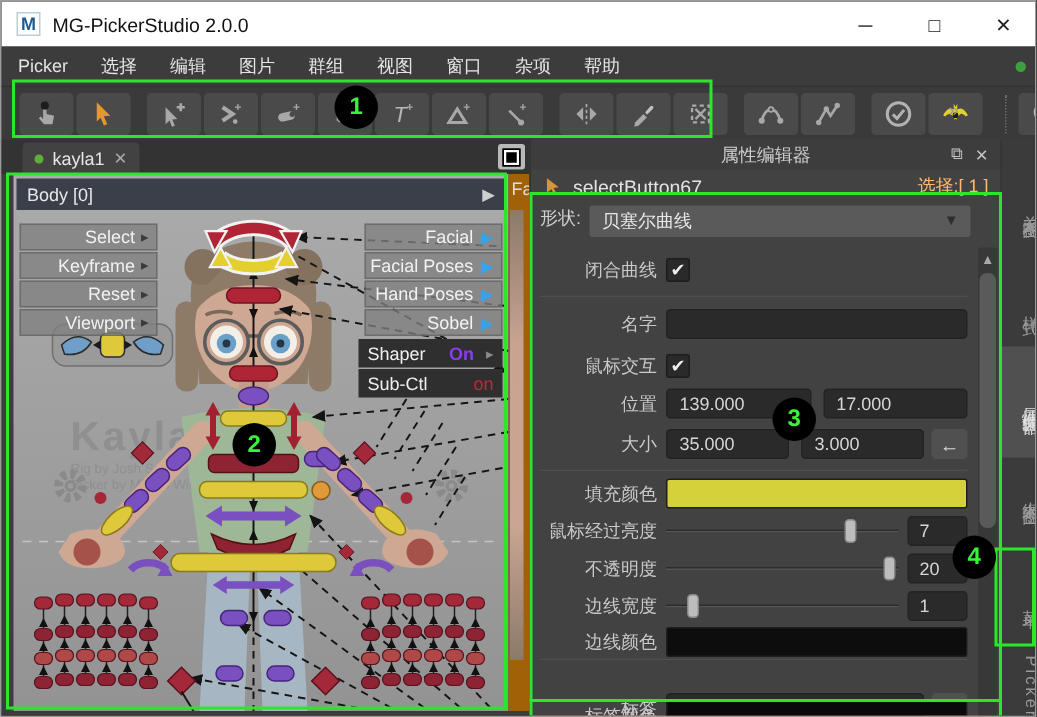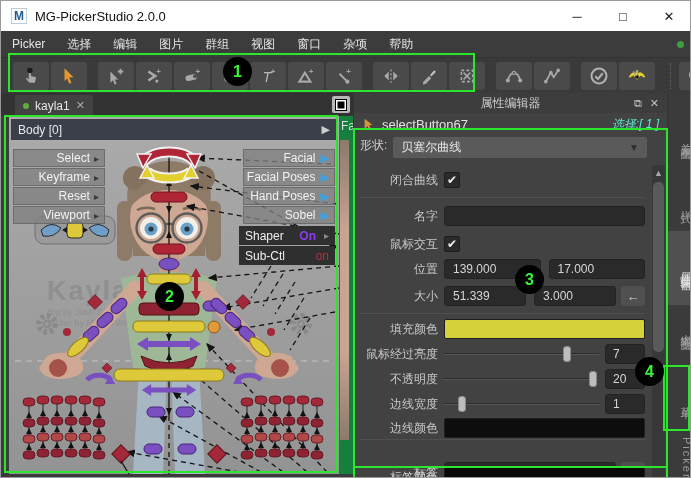--- a/index.html
+++ b/index.html
@@ -43,33 +43,33 @@
   .pk-left { left:4px; width:92px; justify-content:flex-end; padding-right:5px; gap:4px; }
   .pk-right { right:4px; width:92px; justify-content:flex-end; padding-right:5px; gap:5px; }
   .pk-caret { color:#3a3a3a; font-size:10px; }
   .play { color:#38a3e8; font-size:11px; }
   .pk-dark { position:absolute; right:4px; width:96px; height:19px; background:#2f2f2f; color:#efefef; font-size:12px; display:flex; align-items:center; padding:0 6px; gap:8px; }
   .state-on-purple { color:#8a3cf0; font-weight:bold; margin-left:auto; }
   .state-on-red { color:#c2273b; margin-left:auto; }
   .pk-dark .pk-caret { color:#8a8a8a; }
 
   .left-bottom-strip { position:absolute; left:0; bottom:0; width:352px; height:5px; background:#3a3a3a; }
-  .neighbor { position:absolute; right:0; top:23px; width:14px; height:358px; background:#15803d; overflow:hidden;margin-left:28px; }
+  .neighbor { position:absolute; right:0; top:23px; width:14px; height:358px; background:#a16207; overflow:hidden;margin-left:28px; }
   .neighbor .fa-label { position:absolute; left:2px; top:3px; color:#dedede; font-size:12px; }
   .neighbor .face-strip { position:absolute; left:1px; top:24px; width:9px; height:300px; background:linear-gradient(#8b7a6b,#c9a392 30%,#caa593 70%,#8b7a6b); }
 
   
   .attr-panel { position:absolute; left:352px; top:92px; width:314px; height:386px; background:#424242; border-left:1px solid #333; }
   .attr-header { position:absolute; left:0; top:0; right:0; height:20px; background:#3d3d3d; display:flex; align-items:center; }
   .attr-title { position:absolute; left:0; right:0; text-align:center; color:#cfcfcf; font-size:12px; }
   .attr-hicons { margin-left:auto; display:flex; gap:8px; padding-right:8px; z-index:2; }
   .attr-hicons span { color:#c0c0c0; font-size:11px; }
   .obj-row { position:absolute; left:0; top:20px; right:0; height:22px; display:flex; align-items:center; padding:0 8px; }
   .obj-name { color:#e2e2e2; font-size:13px; margin-left:6px; }
-  .sel-count { margin-left:auto; color:#5eead4; font-size:12px;font-style:italic; }
+  .sel-count { margin-left:auto; color:#fdba74; font-size:12px; }
   .shape-row { position:absolute; left:0; top:44px; right:0; height:26px; display:flex; align-items:flex-start; padding:0 6px; }
   .shape-label { color:#cfcfcf; font-size:12px; margin-right:6px; }
   .dropdown { flex:1; height:21px; background:#5a5a5a; border-radius:2px; display:flex; align-items:center; padding:0 8px; color:#e8e8e8; font-size:12px; margin-right:14px; }
   .dropdown .dd-arrow { margin-left:auto; color:#2e2e2e; font-size:10px; }
 
   .scrollbar { position:absolute; right:2px; top:72px; width:13px; bottom:0; background:#383838; border-radius:2px; }
   .sb-up { position:absolute; top:1px; left:0; width:13px; height:14px; color:#a8a8a8; font-size:9px; text-align:center; line-height:14px; }
   .sb-thumb { position:absolute; top:17px; left:1px; width:11px; height:170px; background:#5a5a5a; border-radius:5px; }
 
   .arow { position:absolute; left:4px; right:22px; display:flex; align-items:center; }
@@ -555,21 +555,21 @@
       <span class="checkbox">✔</span>
     </div>
     <div class="arow" style="top:165px;height:22px">
       <span class="alabel">位置</span>
       <div class="field">139.000</div>
       <span class="gap"></span>
       <div class="field">17.000</div>
     </div>
     <div class="arow" style="top:192px;height:22px">
       <span class="alabel">大小</span>
-      <div class="field">51.339</div>
+      <div class="field">35.000</div>
       <span class="gap"></span>
       <div class="field">3.000</div>
       <div class="arrow-btn">←</div>
     </div>
     <div class="divider" style="top:220px"></div>
     <div class="arow" style="top:226px;height:20px">
       <span class="alabel">填充颜色</span>
       <div class="swatch" style="background: rgb(212, 209, 58);"></div>
     </div>
     <div class="arow" style="top:251px;height:20px">

